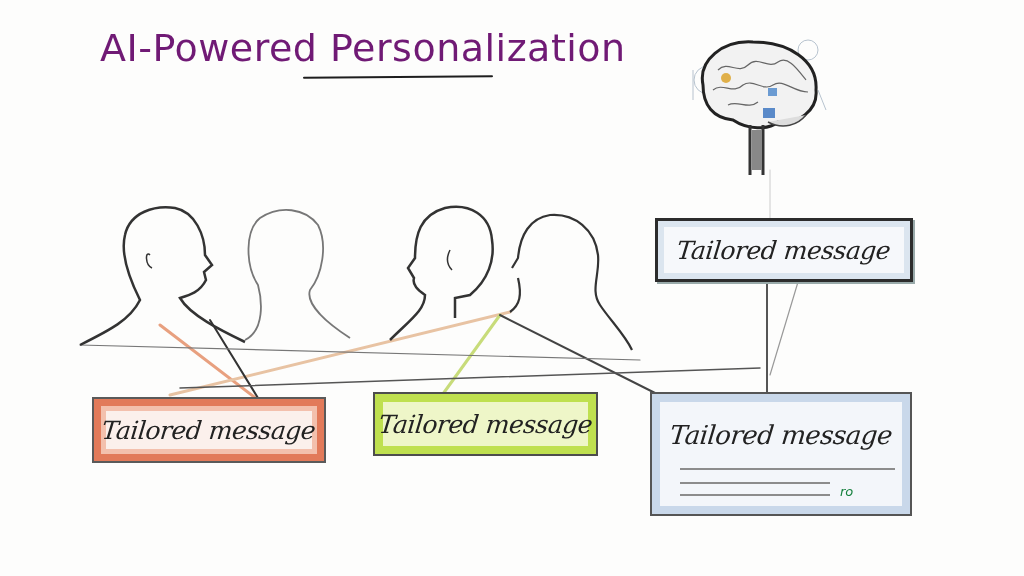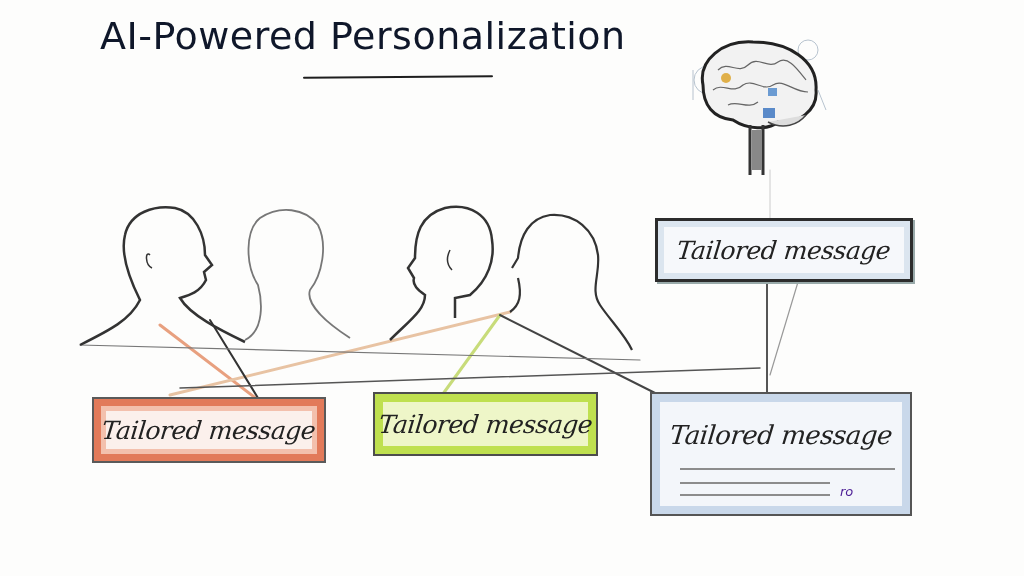--- a/index.html
+++ b/index.html
@@ -1,17 +1,17 @@
 <!DOCTYPE html>
 <html><head>
 <meta charset="utf-8">
 <style>
   html, body { margin: 0; padding: 0; }
   body { width: 1024px; height: 576px; background: #fdfdfc; position: relative; overflow: hidden; font-family: "DejaVu Sans", sans-serif; }
-  .title { position: absolute; left: 100px; top: 14px; font-size: 38px; color: #0f172a; letter-spacing: 0.5px; font-family: "DejaVu Sans", sans-serif; font-weight: normal; }
+  .title { position: absolute; left: 100px; top: 26px; font-size: 38px; color: #701a75; letter-spacing: 0.5px; font-family: "DejaVu Sans", sans-serif; font-weight: normal; }
   .title-underline { position: absolute; left: 303px; top: 76px; width: 190px; height: 2px; background: #1e1e1e; border-radius: 2px; transform: rotate(-0.5deg); }
   svg.canvas { position: absolute; left: 0; top: 0; }
   .msg { position: absolute; box-sizing: border-box; display: flex; align-items: center; justify-content: center; }
   .msg .label { font-family: "DejaVu Serif", serif; font-style: italic; font-size: 25px; color: #222; letter-spacing: -0.5px; transform: skewX(-6deg); white-space: nowrap; }
   .msg-blue-top { left: 655px; top: 218px; width: 258px; height: 64px; border: 3px solid #2c2c2c; box-shadow: inset 0 0 0 6px #dbe5ef, 2px 2px 0 #9aa; background: #f6f8fb; }
   .msg-red { left: 92px; top: 397px; width: 234px; height: 66px; border: 2px solid #5a5a5a; background: #fbf0ec; box-shadow: inset 0 0 0 7px #e27a5a, inset 0 0 0 12px #f3c0ad; }
   .msg-green { left: 373px; top: 392px; width: 225px; height: 64px; border: 2px solid #4d4d4d; background: #eef6c8; box-shadow: inset 0 0 0 8px #bfe04f; }
   .msg-blue-bottom { left: 650px; top: 392px; width: 262px; height: 124px; border: 2px solid #555; background: #f3f6fa; box-shadow: inset 0 0 0 8px #c9d8ea; align-items: flex-start; padding-top: 26px; }
   .msg-blue-bottom .label { font-size: 26px; }
   .lines { position: absolute; left: 680px; height: 2px; background: #8c8c8c; }
@@ -89,13 +89,13 @@
 <div class="msg msg-green">
   <span class="label">Tailored message</span>
 </div>
 
 <div class="msg msg-blue-bottom">
   <span class="label">Tailored message</span>
 </div>
 <div class="lines" style="top:468px; width:215px;"></div>
 <div class="lines" style="top:482px; width:150px;"></div>
 <div class="lines" style="top:494px; width:150px;"></div>
-<span style="position:absolute; left:840px; top:484px; font-size:13px; color:#4c1d95; font-style:italic;">ro</span>
+<span style="position:absolute; left:840px; top:484px; font-size:13px; color:#15803d; font-style:italic;">ro</span>
 
 </body></html>

